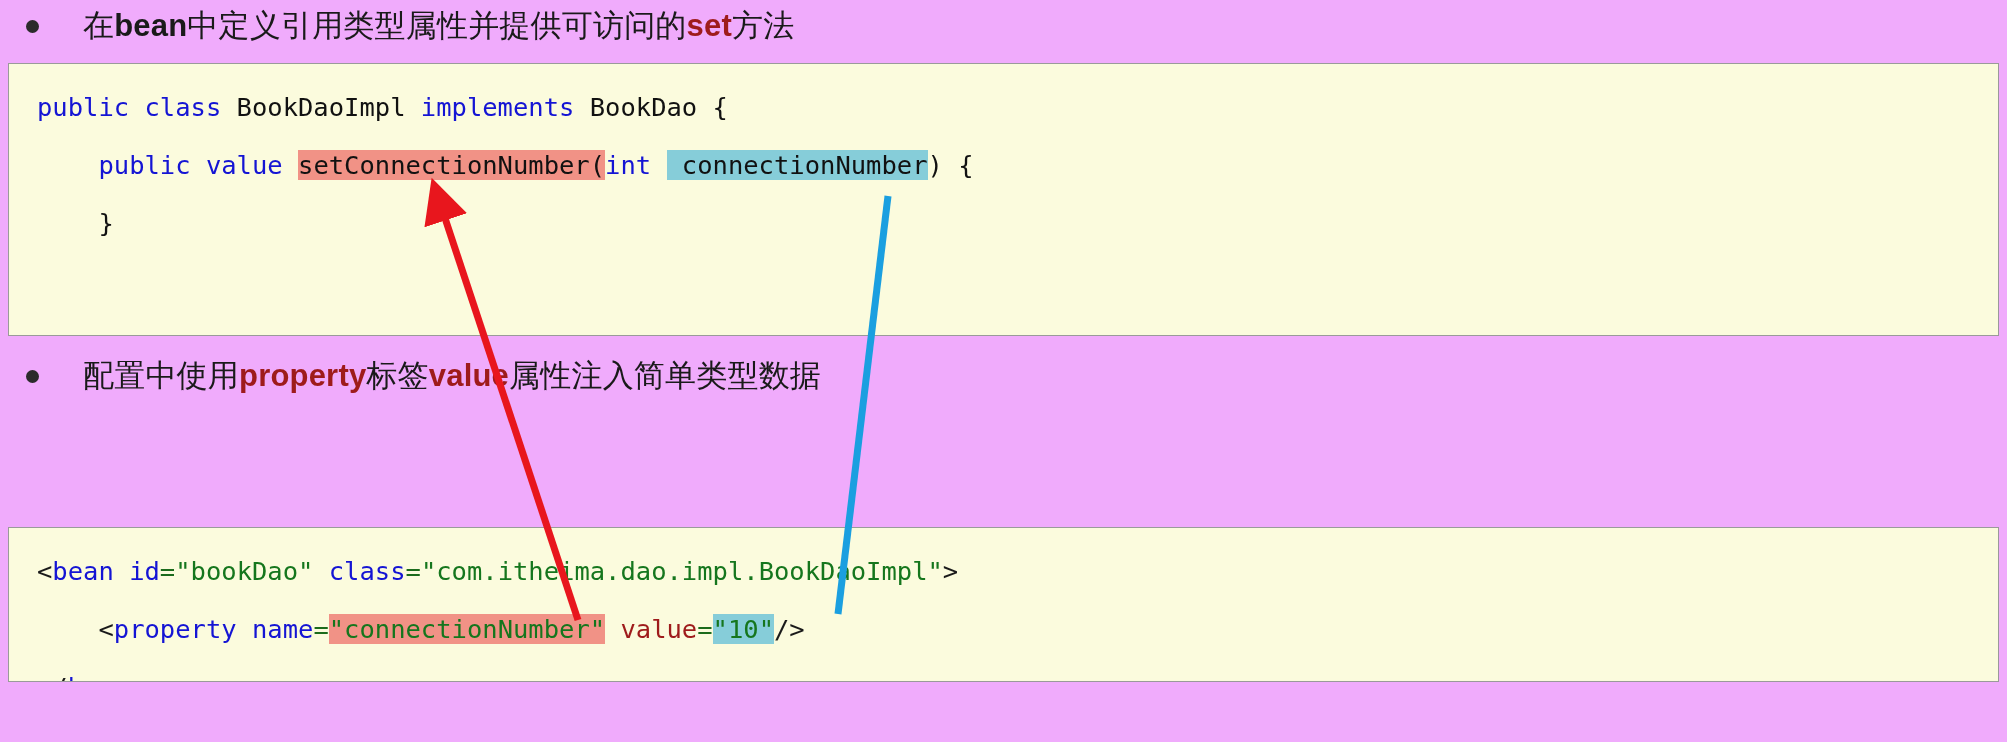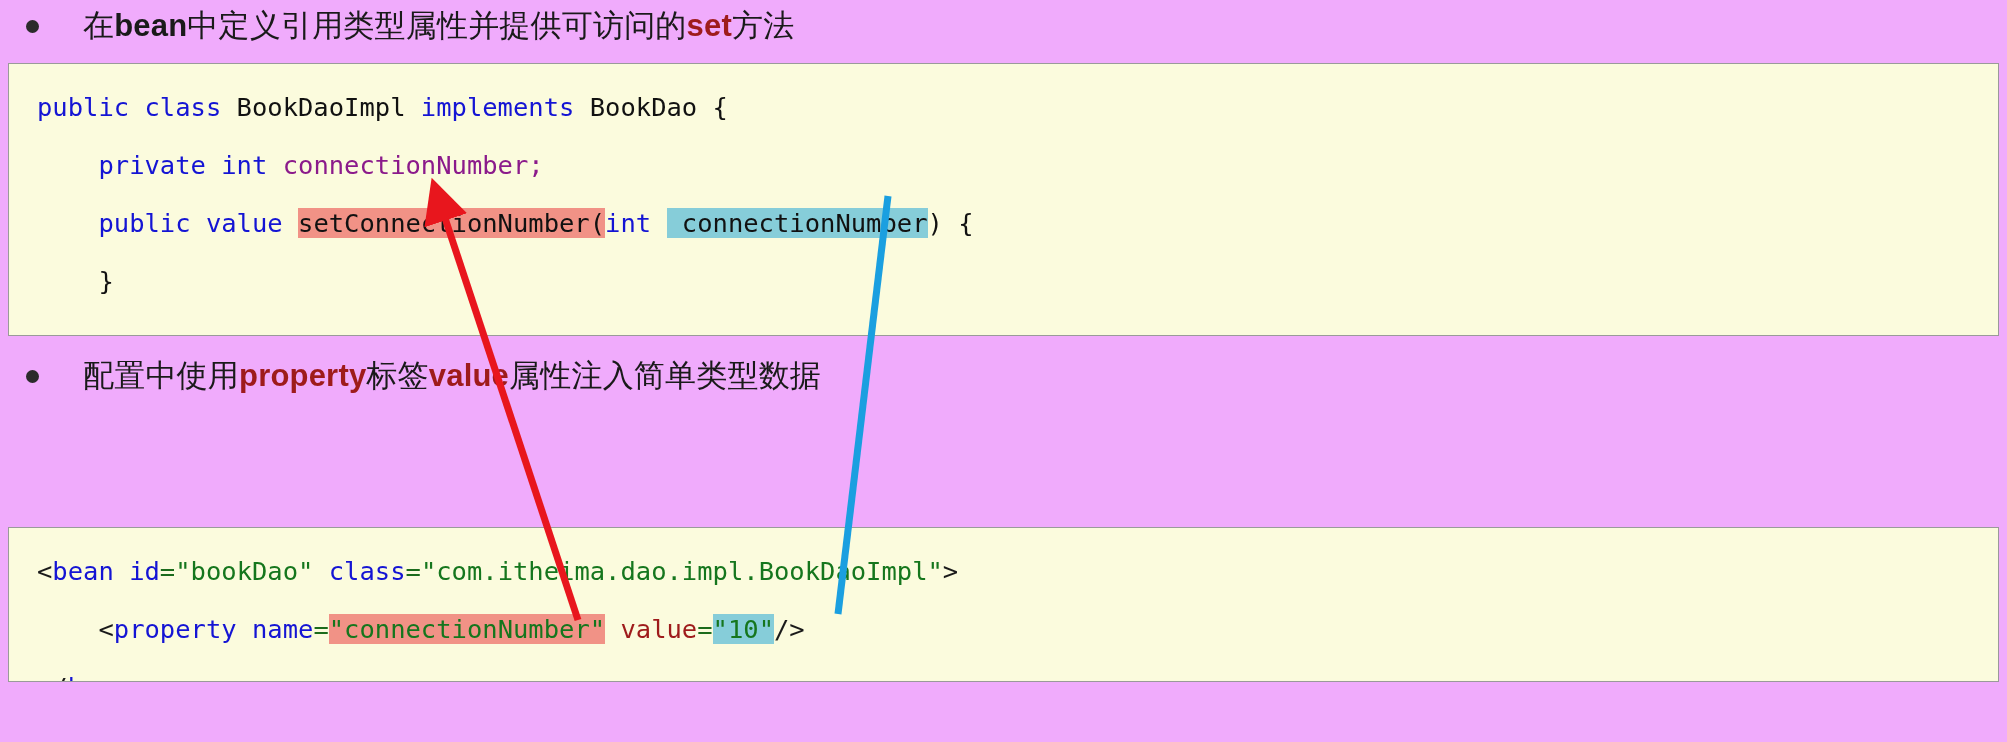--- a/index.html
+++ b/index.html
@@ -105,21 +105,20 @@
   <div class="bullet-line" style="left:26px; top:5px;">
     <span class="bullet-dot"></span>
     <span class="bullet-text">
       <span>在</span><span class="latin">bean</span><span>中定义引用类型属性并提供可访问的</span><span class="kw-red">set</span><span>方法</span>
     </span>
   </div>
 
   <div class="code-box" style="left:8px; top:63px; width:1991px; height:273px;">
     <div class="code-line"><span class="t-kw">public</span><span class="t-plain"> </span><span class="t-kw">class</span><span class="t-plain"> </span><span class="t-type">BookDaoImpl</span><span class="t-plain"> </span><span class="t-kw">implements</span><span class="t-plain"> </span><span class="t-type">BookDao</span><span class="t-plain"> {</span></div>
 
-    <div class="code-line"><span class="t-plain">    </span><span class="t-kw">private</span><span class="t-plain"> </span><span class="t-kw">int</span><span class="t-plain"> </span><span class="t-field">connectionNumber</span><span class="t-field">;</span></div>
 
     <div class="code-line"><span class="t-plain">    </span><span class="t-kw">public</span><span class="t-plain"> </span><span class="t-kw">value</span><span class="t-plain"> </span><span class="t-type hl-salmon">setConnectionNumber(</span><span class="t-kw">int</span><span class="t-plain"> </span><span class="t-type hl-cyan"> connectionNumber</span><span class="t-plain">) {</span></div>
 
 
     <div class="code-line"><span class="t-plain">    }</span></div>
 
   </div>
 
   <div class="bullet-line" style="left:26px; top:355px;">
     <span class="bullet-dot"></span>

